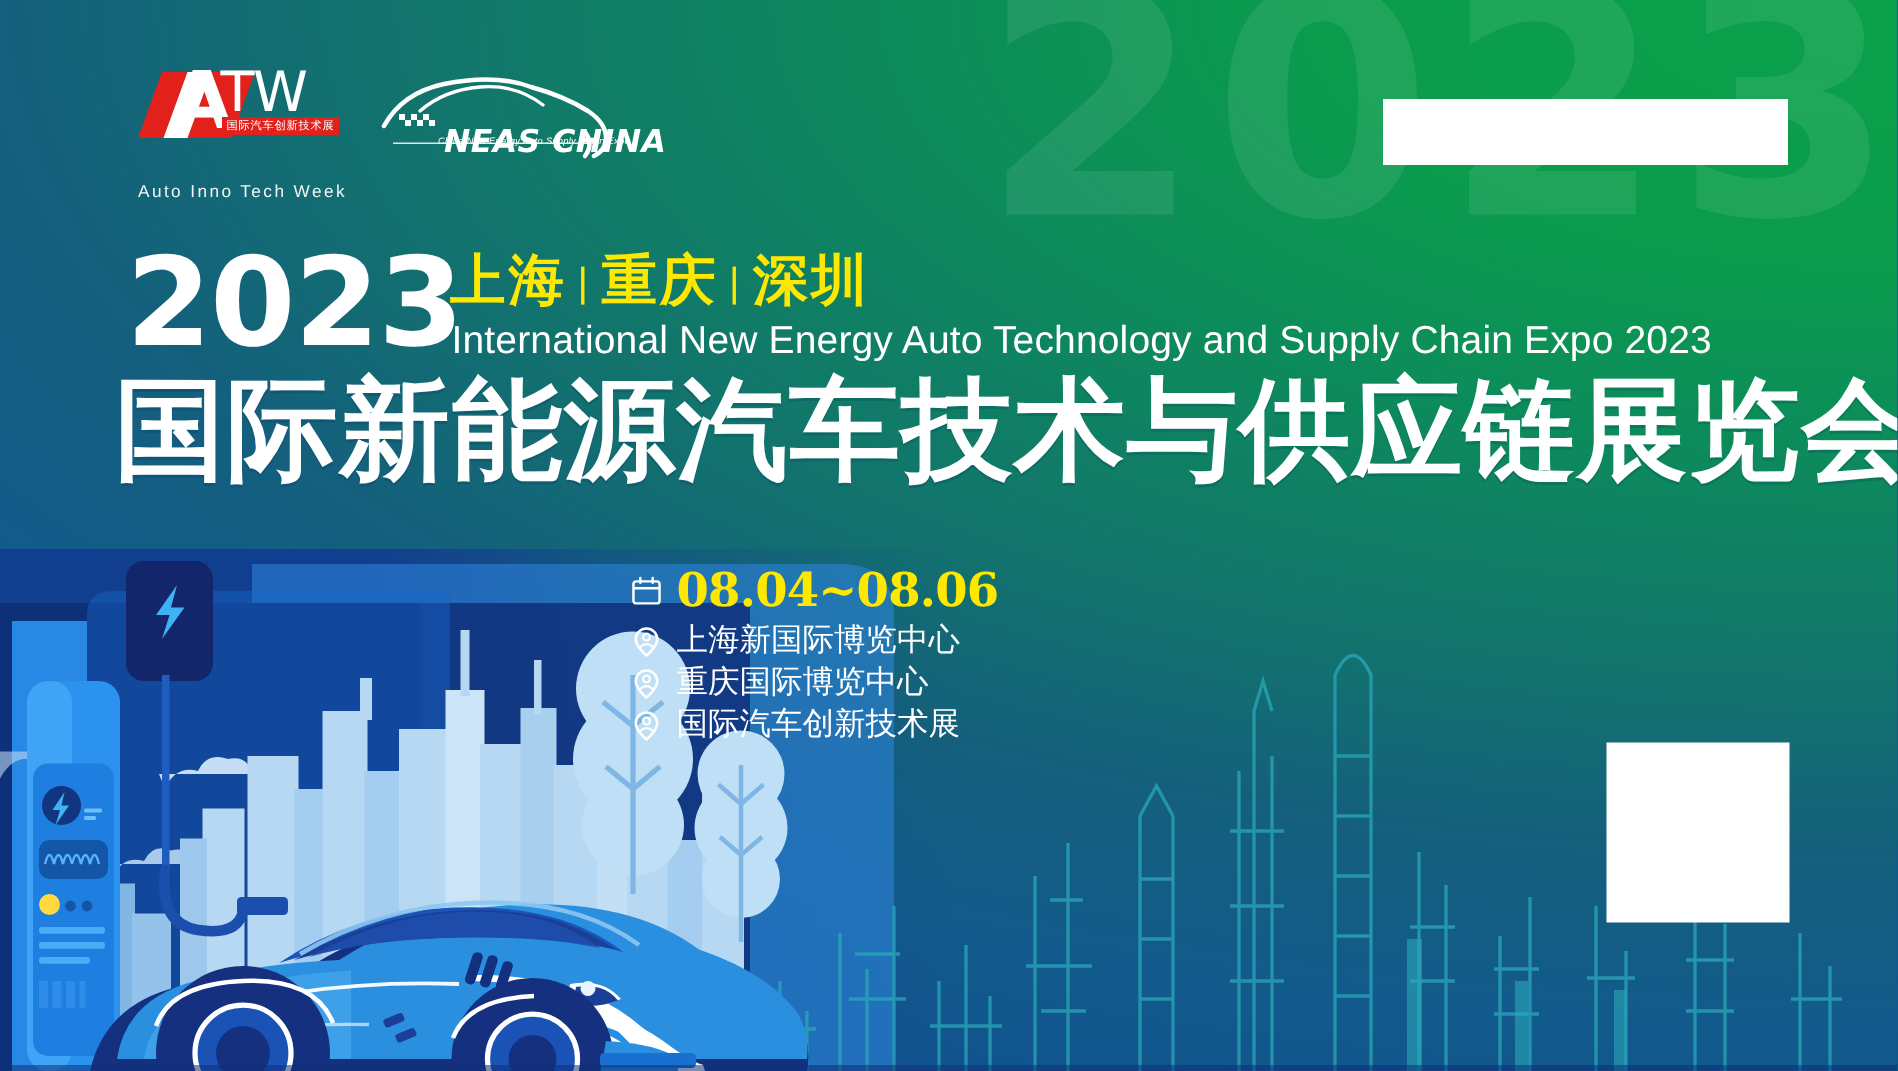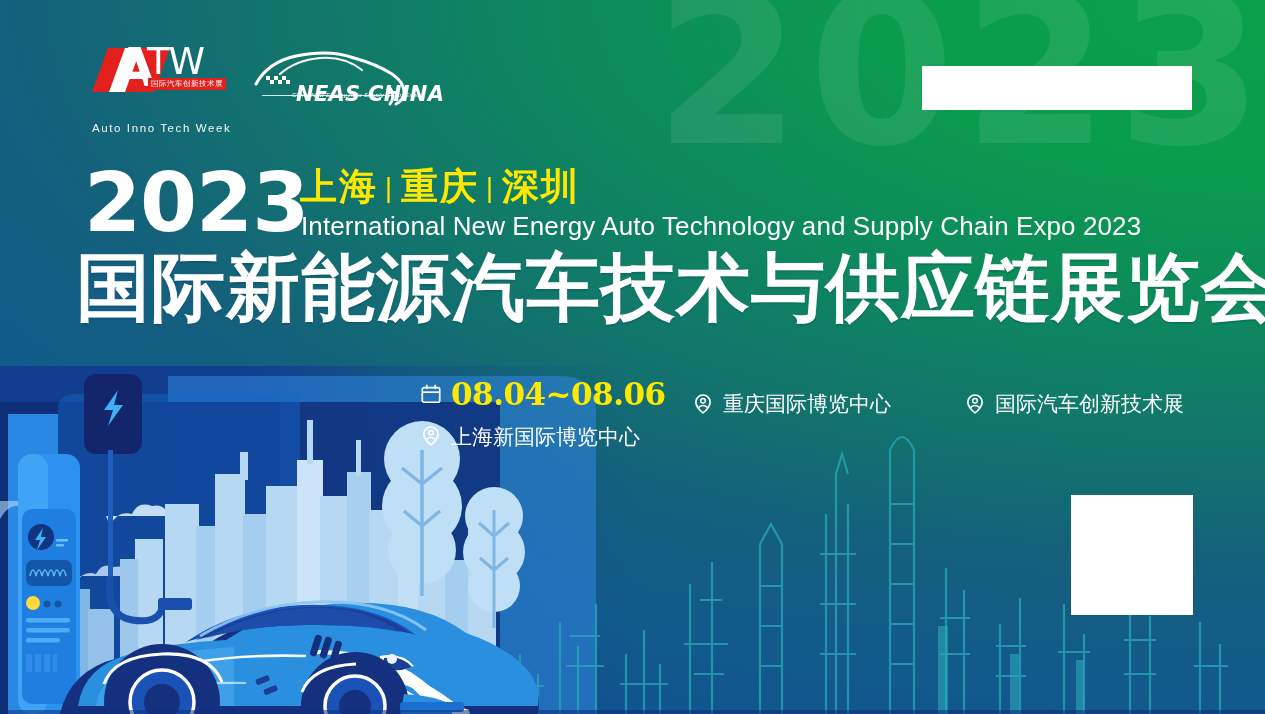--- a/index.html
+++ b/index.html
@@ -80,29 +80,29 @@
     font-size:26px;color:#ffffff;letter-spacing:.1px;white-space:nowrap;
   }
   .cn-title{
     position:absolute;left:76px;top:250px;
     font-size:74px;font-weight:bold;color:#ffffff;line-height:1;
     letter-spacing:1px;white-space:nowrap;
     font-family:"DejaVu Sans",sans-serif;
     text-shadow:0 2px 0 rgba(0,40,90,.18);
   }
   
-  .dates{position:absolute;left:420px;top:378px;display:flex;gap:0;}
+  .dates{position:absolute;left:420px;top:378px;display:flex;gap:0;flex-direction:column;}
   .dblock{width:272px;}
   .drow{display:flex;align-items:center;gap:9px;}
   .dtext{
     font-size:31px;font-weight:bold;color:#ffe800;line-height:1.05;
     font-family:"DejaVu Serif",serif;letter-spacing:-.5px;
   }
   .vtext{font-size:21px;color:#ffffff;line-height:1.2;white-space:nowrap;}
-  .drow.venue{margin-top:13px;}
+  .drow.venue{margin-top:3px;align-items:flex-end;}
   
   .box-top{position:absolute;left:922px;top:66px;width:270px;height:44px;background:#fff;}
   .box-qr{position:absolute;left:1071px;top:495px;width:122px;height:120px;background:#fff;}
   
   .illus{position:absolute;left:0;bottom:0;width:1265px;height:360px;overflow:hidden;}
 </style>
 </head>
 <body>
 
 <div class="banner">

